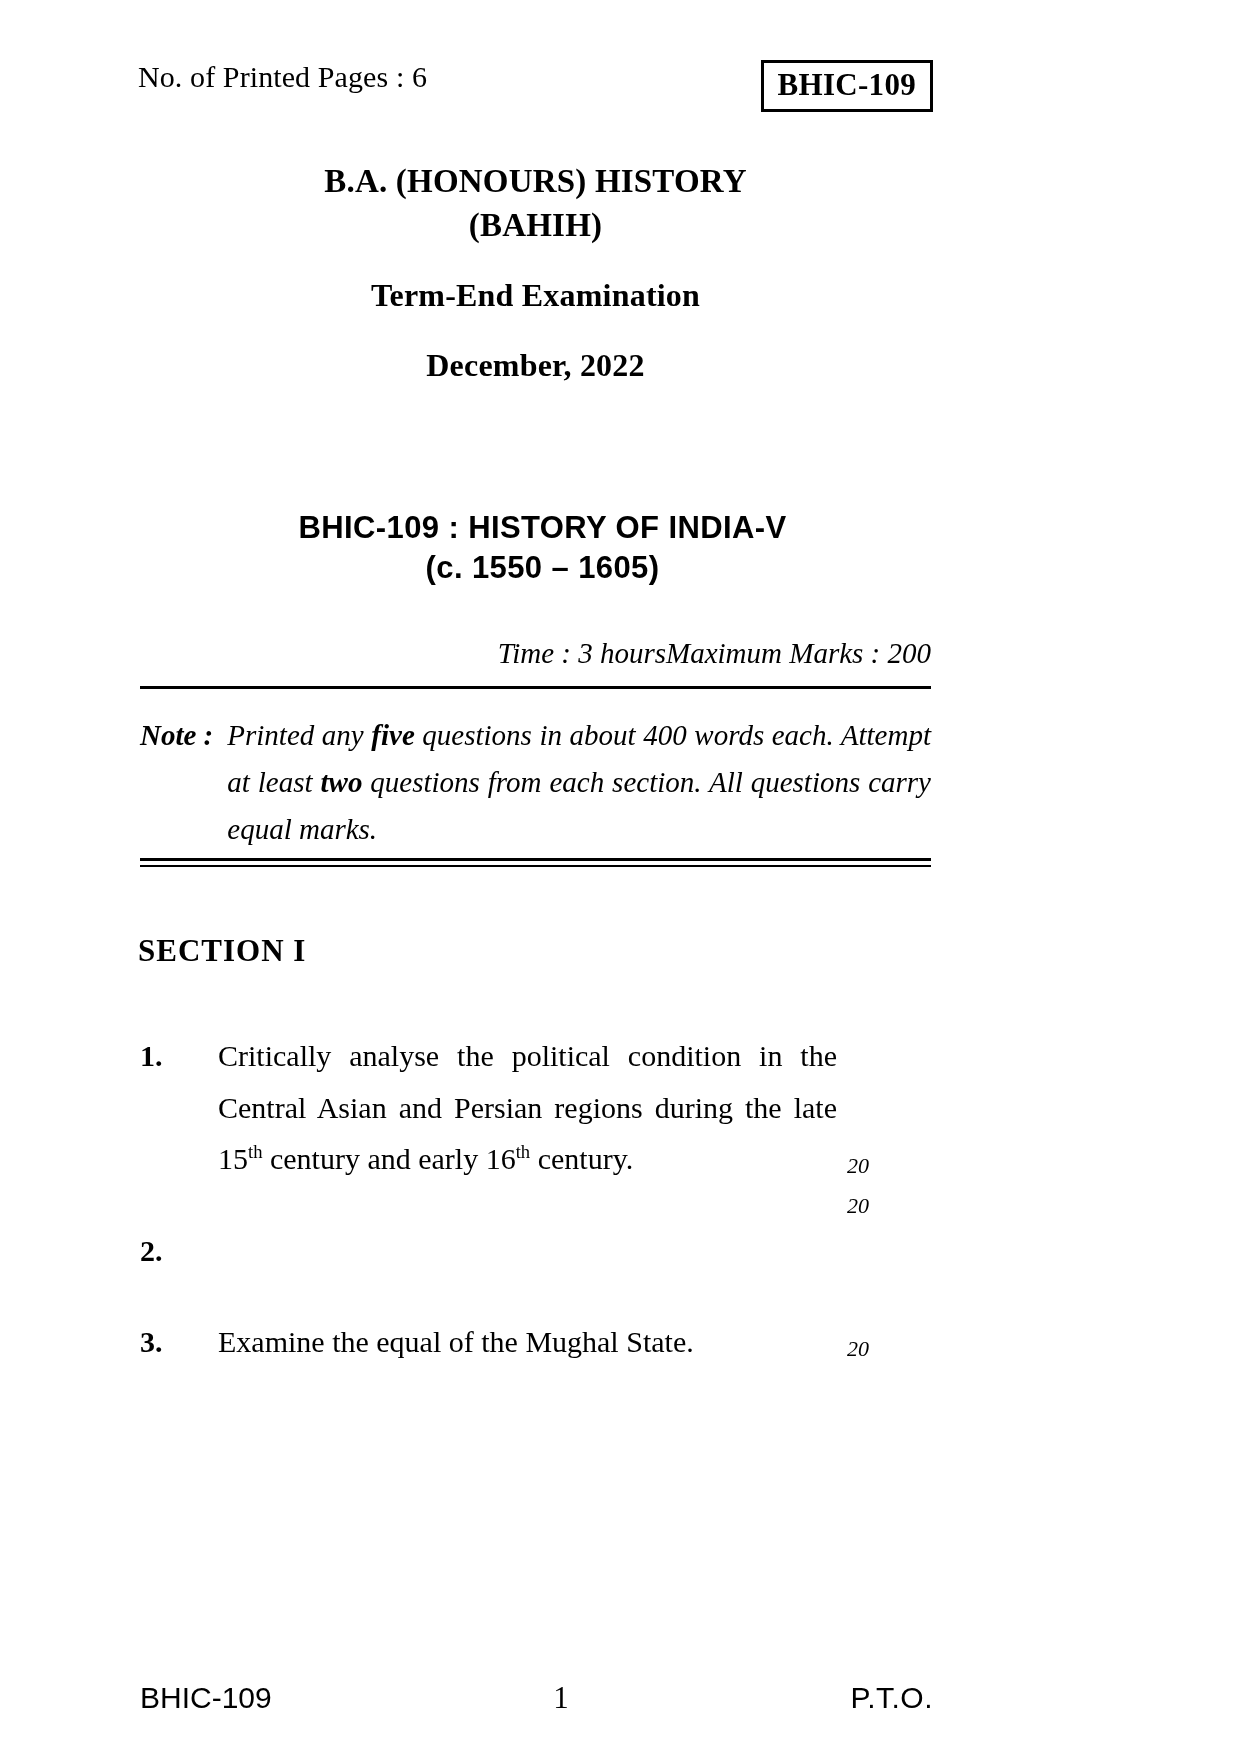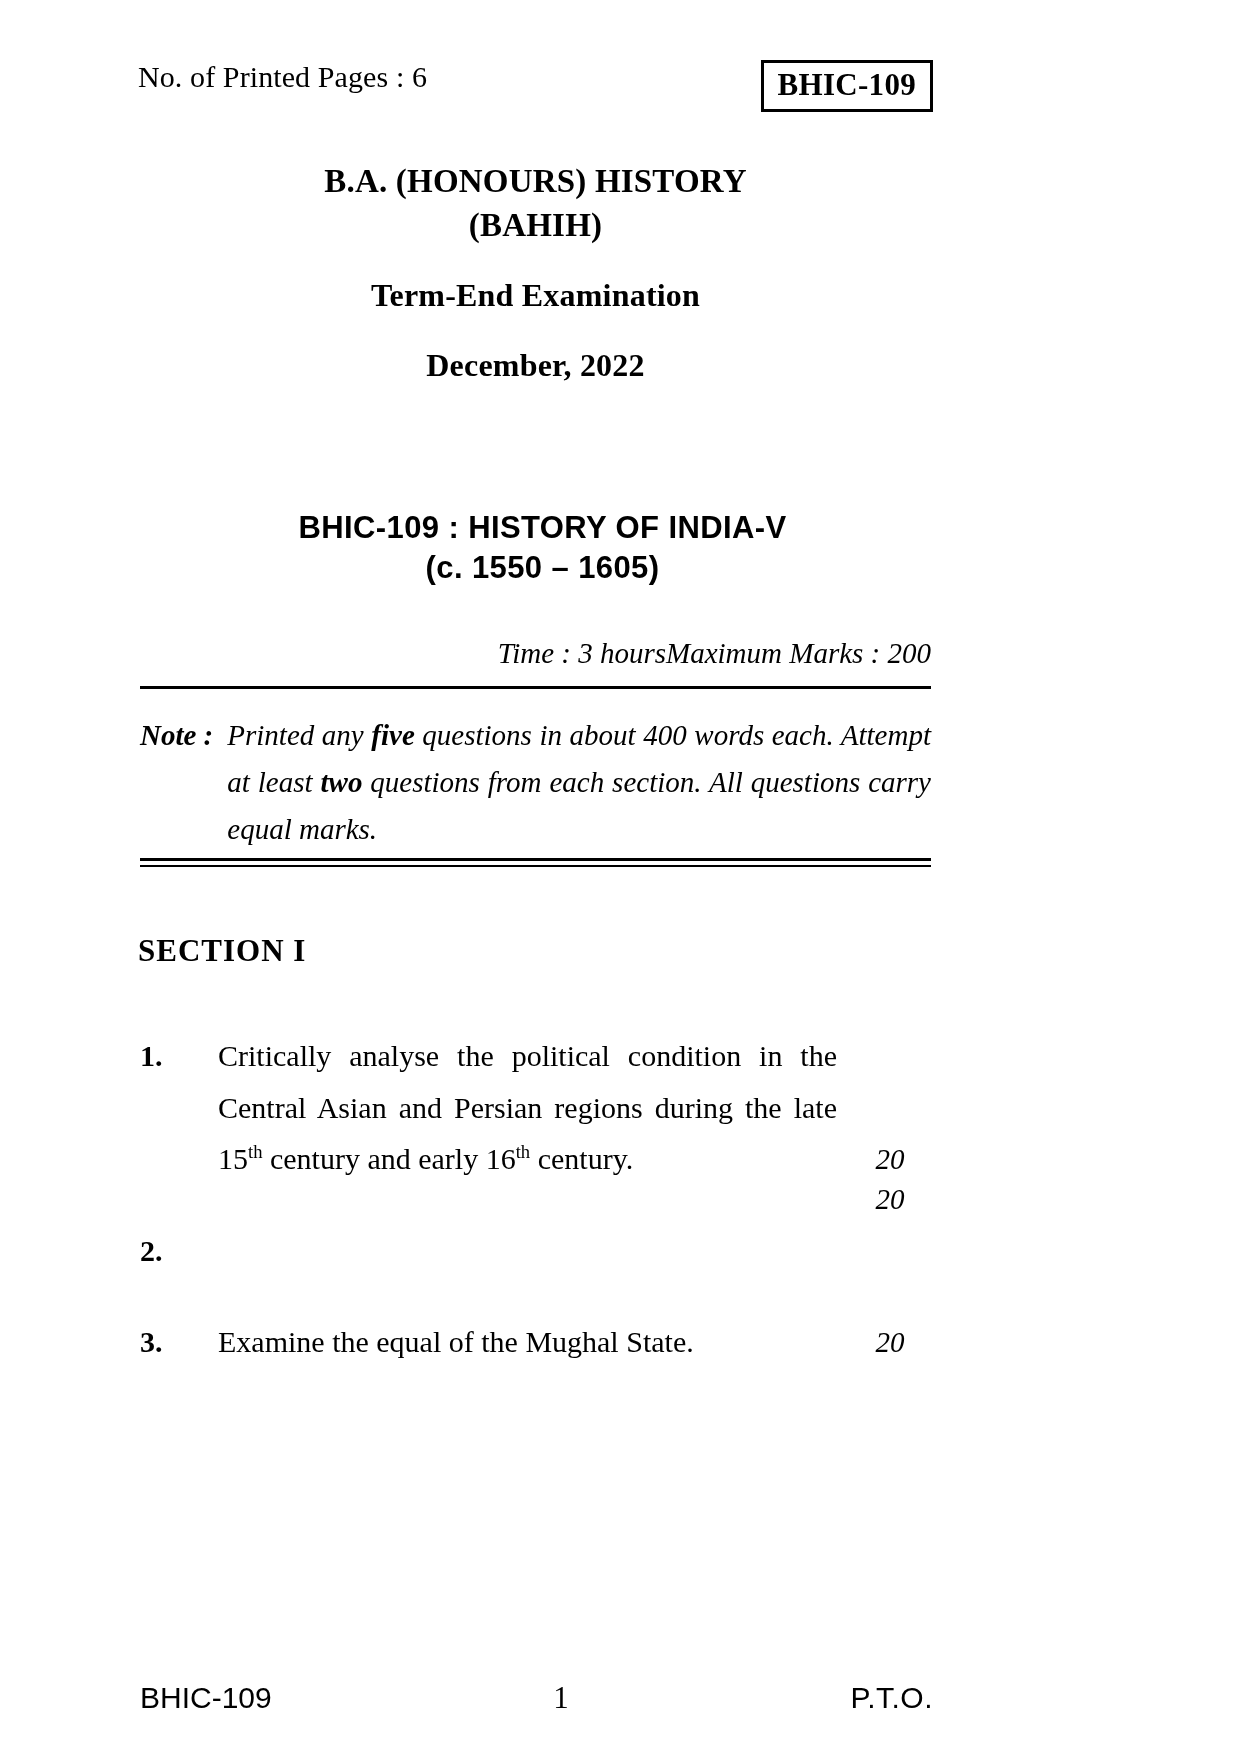--- a/index.html
+++ b/index.html
@@ -203,24 +203,24 @@
   .q-text sup {
     font-size: 0.62em;
     vertical-align: super;
     line-height: 0;
   }
   .q-marks {
     position: absolute;
     right: 0;
     bottom: 0;
     font-style: italic;
-    font-size: 29px;
+    font-size: 22px;
     line-height: 1.72;
     width: 86px;
-    text-align: center;
+    text-align: left;
   }
 
   
   .footer {
     position: absolute;
     left: 112px;
     right: 110px;
     bottom: 38px;
     display: flex;
     align-items: baseline;

